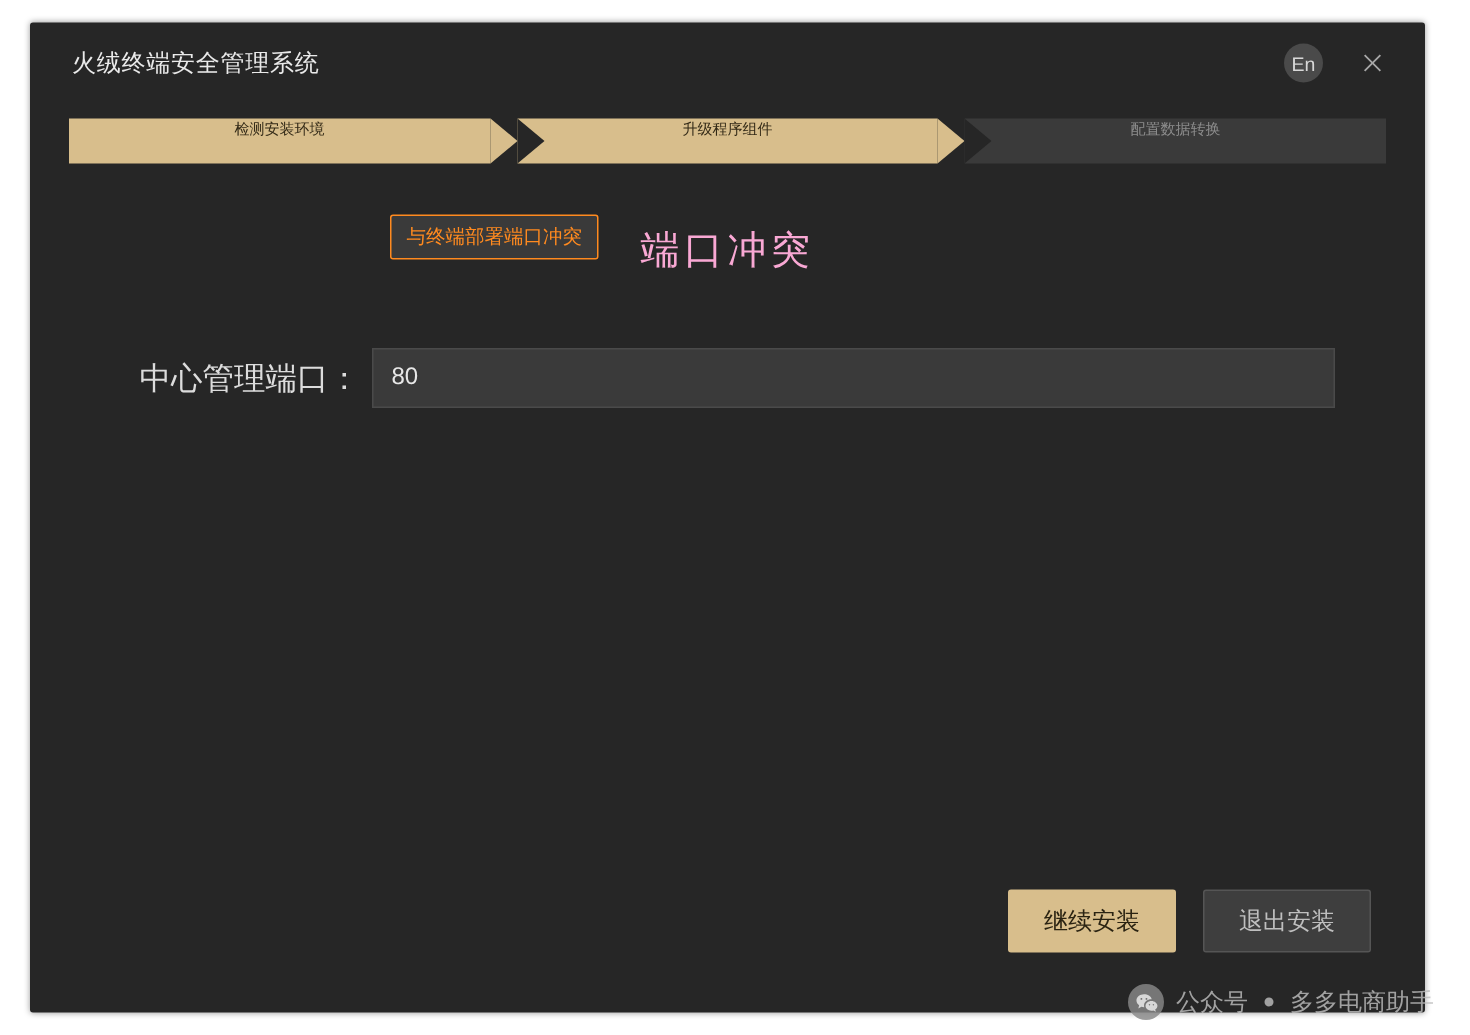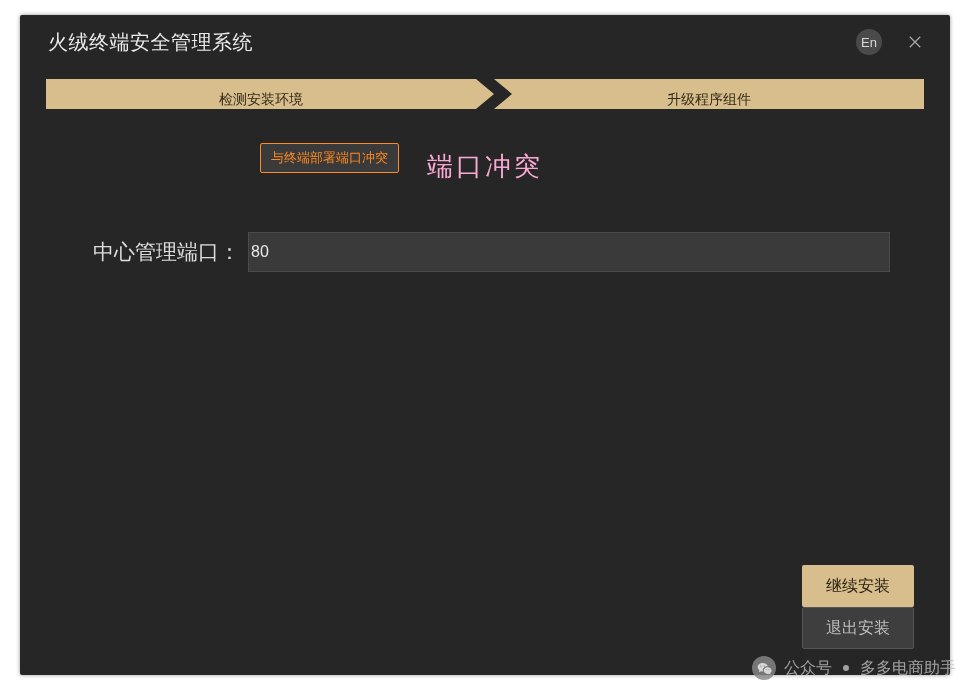--- a/index.html
+++ b/index.html
@@ -25,21 +25,21 @@
 
   
   .titlebar {
     display: flex;
     align-items: center;
     height: 54px;
     padding: 0 22px 0 28px;
   }
   .titlebar .title {
     flex: 1;
-    font-size: 20px;
+    font-size: 16px;
     font-weight: 400;
     color: #eaeaea;
     letter-spacing: .5px;
   }
   .lang-btn {
     width: 26px;
     height: 26px;
     border-radius: 50%;
     background: #4a4a4a;
     color: #d8d8d8;
@@ -66,23 +66,23 @@
   .steps {
     display: flex;
     height: 30px;
     margin: 10px 26px 0 26px;
   }
   .step {
     position: relative;
     flex: 1;
     height: 100%;
     display: flex;
-    align-items: flex-end;
-    justify-content: center;
-    font-size: 14px;
+    align-items: flex-start;
+    justify-content: center;
+    font-size: 10px;
     background: #d8be8c;
     color: #332a17;
     margin-right: 18px;
   }
   .step:last-child { margin-right: 0; }
   .step::after {
     content: "";
     position: absolute;
     right: -18px;
     top: 0;
@@ -155,31 +155,31 @@
     flex: 1;
     height: 40px;
   }
   .form-input input {
     width: 100%;
     height: 100%;
     background: #3a3a3a;
     border: 1px solid #4a4a4a;
     color: #e8e8e8;
     font-size: 16px;
-    padding: 0 2px;
+    padding: 0 12px;
     outline: none;
   }
 
   
   .footer {
     position: absolute;
     right: 36px;
-    bottom: 26px;
-    display: flex;
-    flex-direction: column;
+    bottom: 40px;
+    display: flex;
+    gap: 18px;
   }
   .btn {
     min-width: 112px;
     height: 42px;
     display: flex;
     align-items: center;
     justify-content: center;
     font-size: 16px;
     cursor: pointer;
     border-radius: 2px;
@@ -236,20 +236,23 @@
       </svg>
     </div>
   </div>
 
   <div class="steps">
     <div class="step">
       <span>检测安装环境</span>
     </div>
     <div class="step">
       <span>升级程序组件</span>
+    </div>
+    <div class="step inactive">
+      <span>配置数据转换</span>
     </div>
   </div>
 
   <div class="panel">
     <div class="panel-title">端口冲突</div>
 
     <div class="tooltip">与终端部署端口冲突</div>
 
     <div class="form-row">
       <div class="form-label">中心管理端口：</div>

